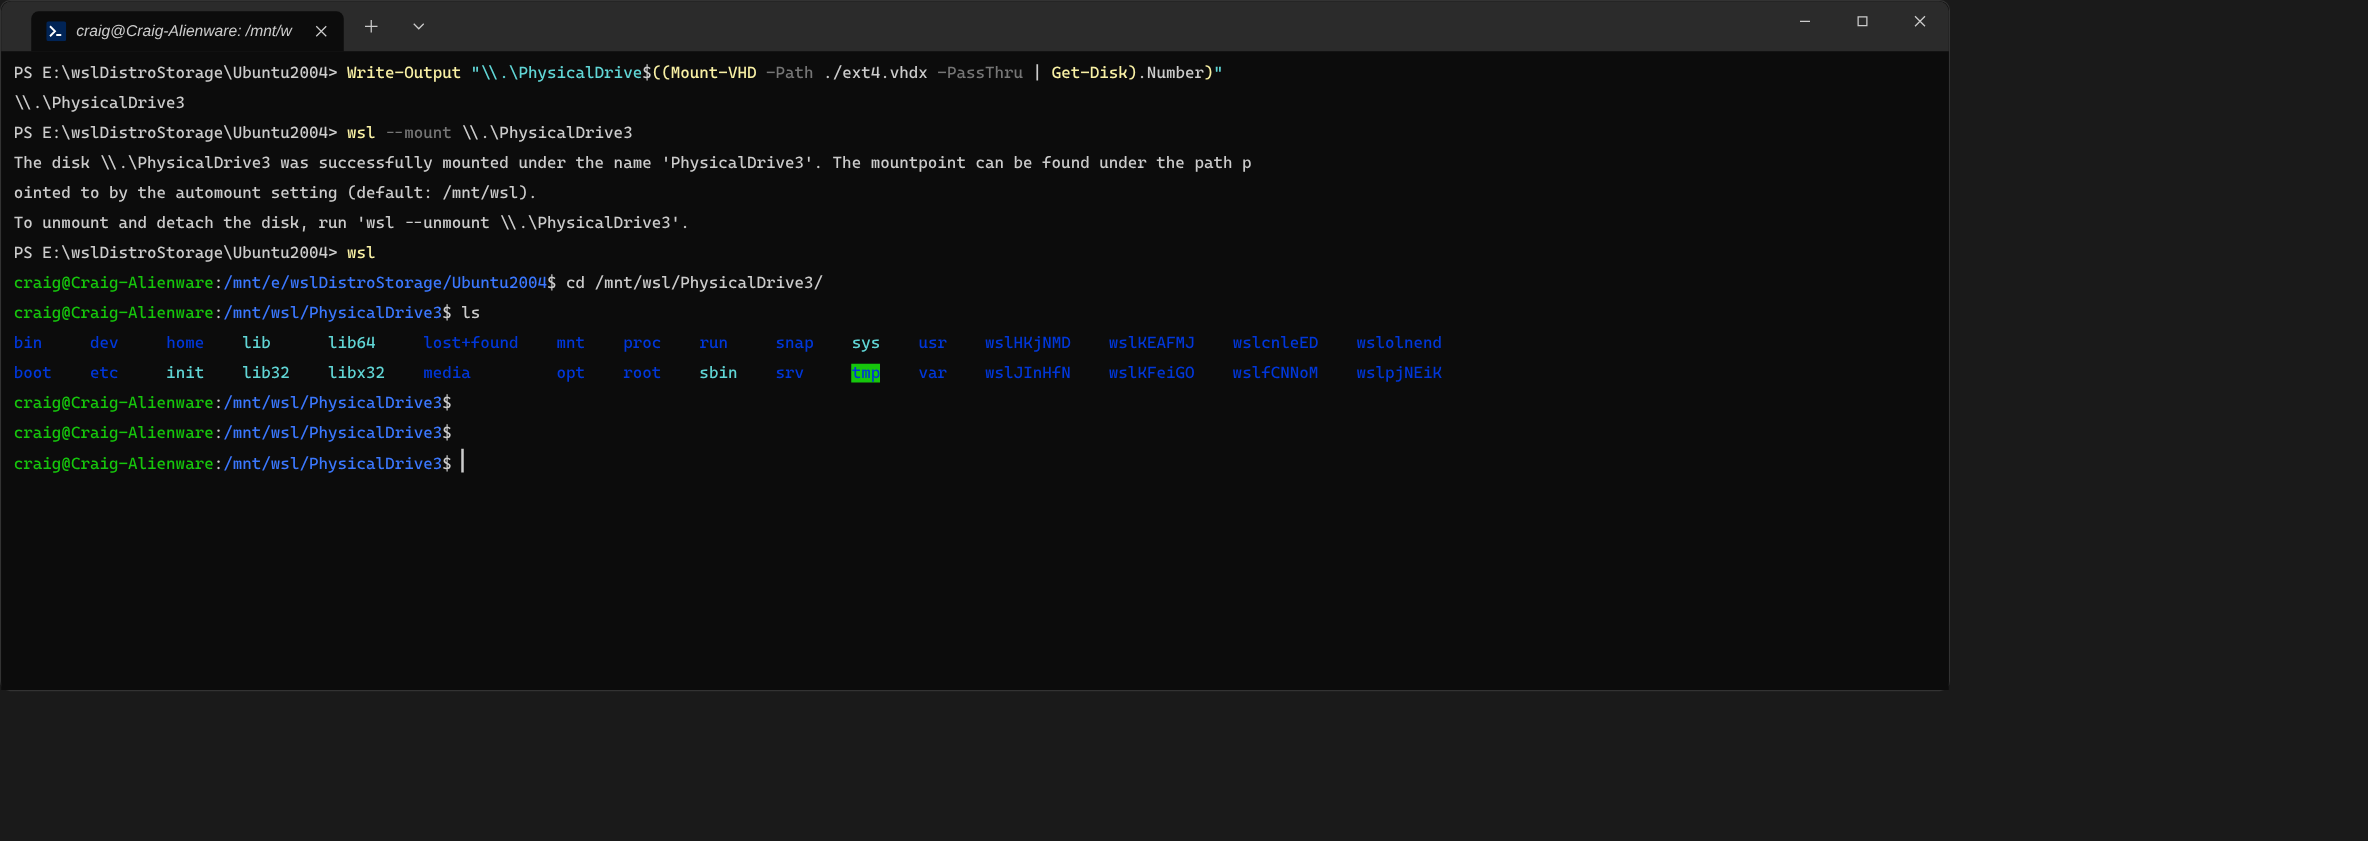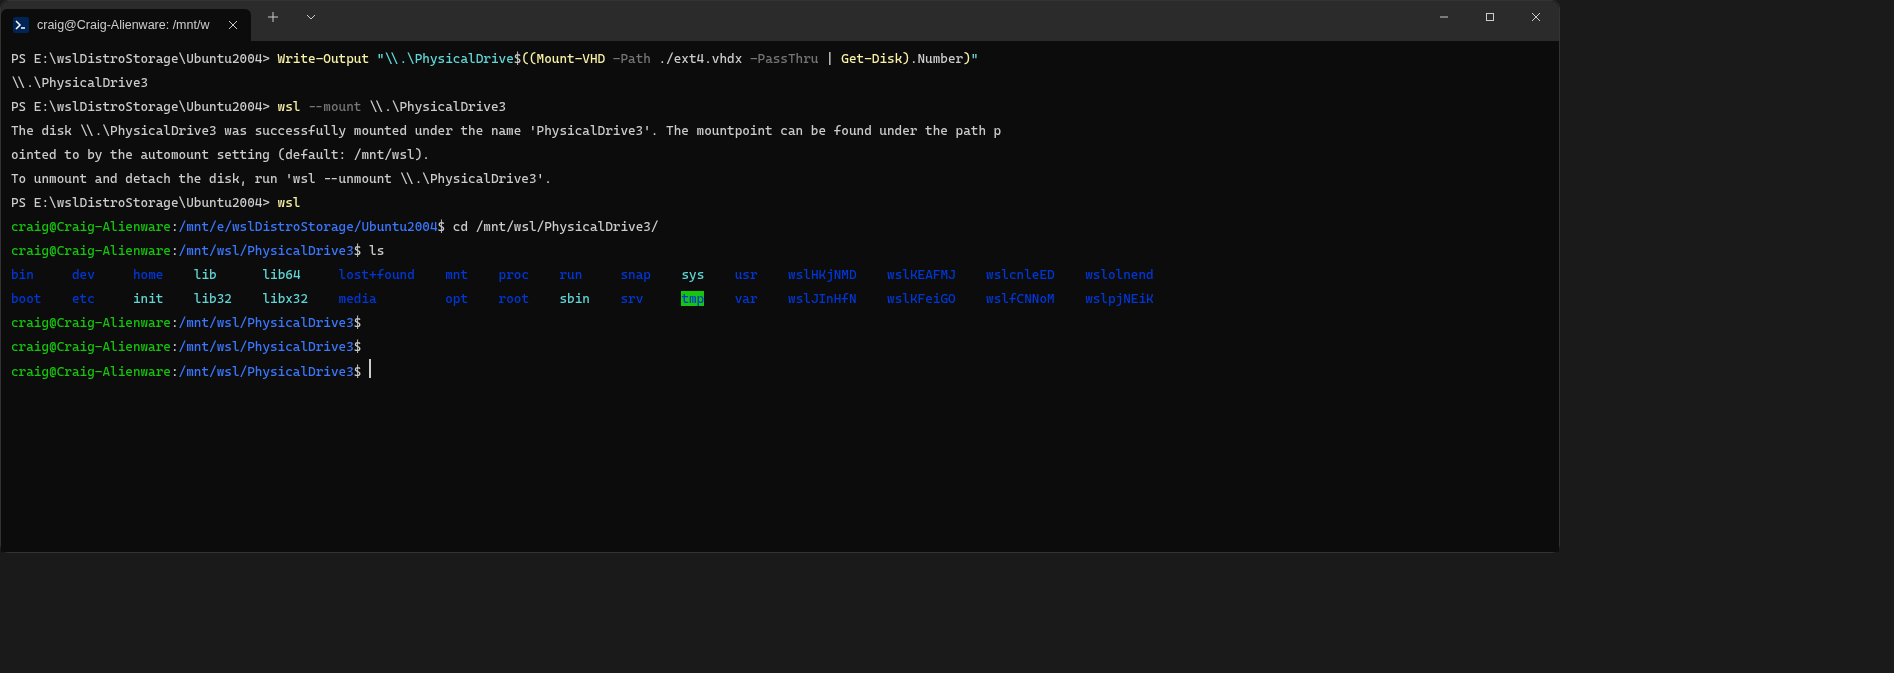--- a/index.html
+++ b/index.html
@@ -21,23 +21,24 @@
   .titlebar {
     height: 40px;
     background: #2b2b2b;
     display: flex;
     align-items: center;
     border-radius: 8px 8px 0 0;
     position: relative;
   }
   .tab-strip {
     display: flex;
-    align-items: flex-start;
+    align-items: center;
     height: 100%;
-    padding-left: 0;
+    padding-left: 24px;
+    font-style: italic;
   }
   .tab {
     display: flex;
     align-items: center;
     background: #0c0c0c;
     height: 32px;
     padding: 0 10px 0 12px;
     border-radius: 6px 6px 0 0;
     gap: 8px;
     min-width: 250px;

